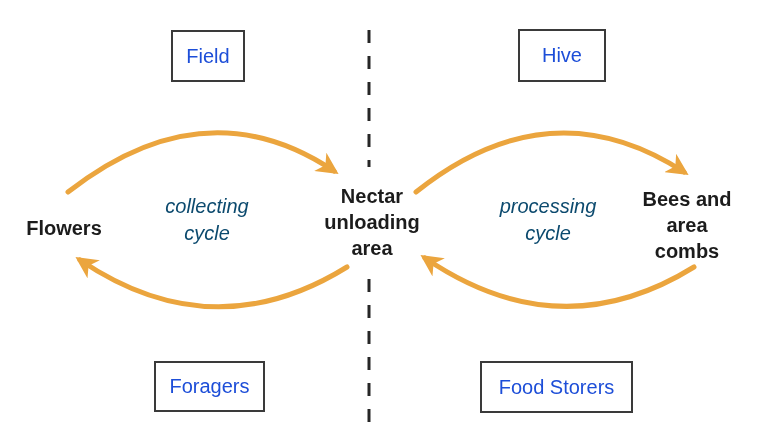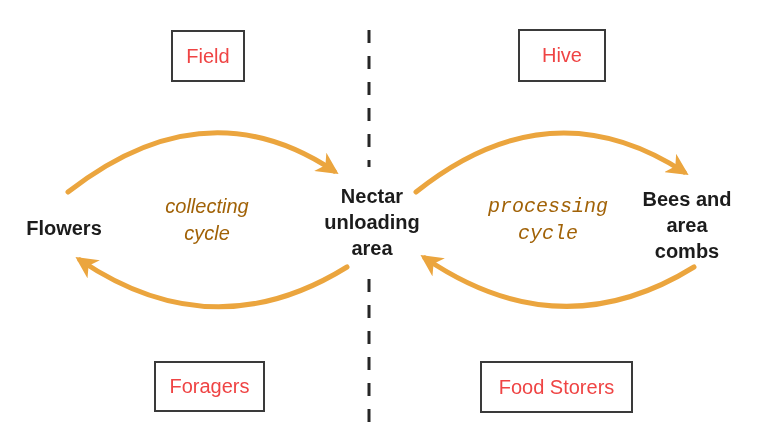--- a/index.html
+++ b/index.html
@@ -22,21 +22,21 @@
   .box {
     position: absolute;
     z-index: 1;
     box-sizing: border-box;
     border: 2px solid #3A3A3A;
     background: #ffffff;
     display: flex;
     align-items: center;
     justify-content: center;
     font-size: 20px;
-    color: #ef4444;
+    color: #1d4ed8;
     text-align: center;
   }
   .node {
     position: absolute;
     z-index: 1;
     text-align: center;
     font-weight: bold;
     font-size: 20px;
     line-height: 26px;
     white-space: pre-line;
@@ -47,21 +47,21 @@
     padding: 6px 0;
   }
   .cycle-label {
     position: absolute;
     z-index: 1;
     text-align: center;
     font-style: italic;
     font-size: 20px;
     line-height: 27px;
     white-space: pre-line;
-    color: #a16207;
+    color: #0c4a6e;
   }
 </style>
 </head>
 <body>
 
 <div class="diagram">
 
   <svg class="layer divider-layer" width="768" height="430" viewBox="0 0 768 430">
     <g fill="none" stroke-width="3" stroke-dasharray="13 13" stroke="#262626">
       <line x1="369" y1="30" x2="369" y2="167"></line>
@@ -85,21 +85,21 @@
   <div class="node" style="left:4px; top:215px; width:120px;">Flowers</div>
   <div class="node nectar" style="left:302px; top:177px; width:140px;">Nectar
 unloading
 area</div>
   <div class="node" style="left:617px; top:186px; width:140px;">Bees and
 area
 combs</div>
 
   <div class="cycle-label" style="left:137px; top:193px; width:140px;">collecting
 cycle</div>
-  <div class="cycle-label" style="left:478px; top:193px; width:140px;font-family:Liberation Mono, monospace;">processing
+  <div class="cycle-label" style="left:478px; top:193px; width:140px;">processing
 cycle</div>
 
   <svg class="layer arrow-layer" width="768" height="430" viewBox="0 0 768 430">
     <defs>
       <marker id="arrowhead" viewBox="0 0 10 10" refX="7.5" refY="5" markerWidth="4.4" markerHeight="4.4" orient="auto">
         <path d="M0,0 L10,5 L0,10 L2.8,5 Z" fill="#EBA53E"></path>
       </marker>
     </defs>
     <g fill="none" stroke-width="5" stroke-linecap="round" stroke="#EBA53E">
       <path d="M 68 192 Q 205 85 334 171" marker-end="url(#arrowhead)"></path>

